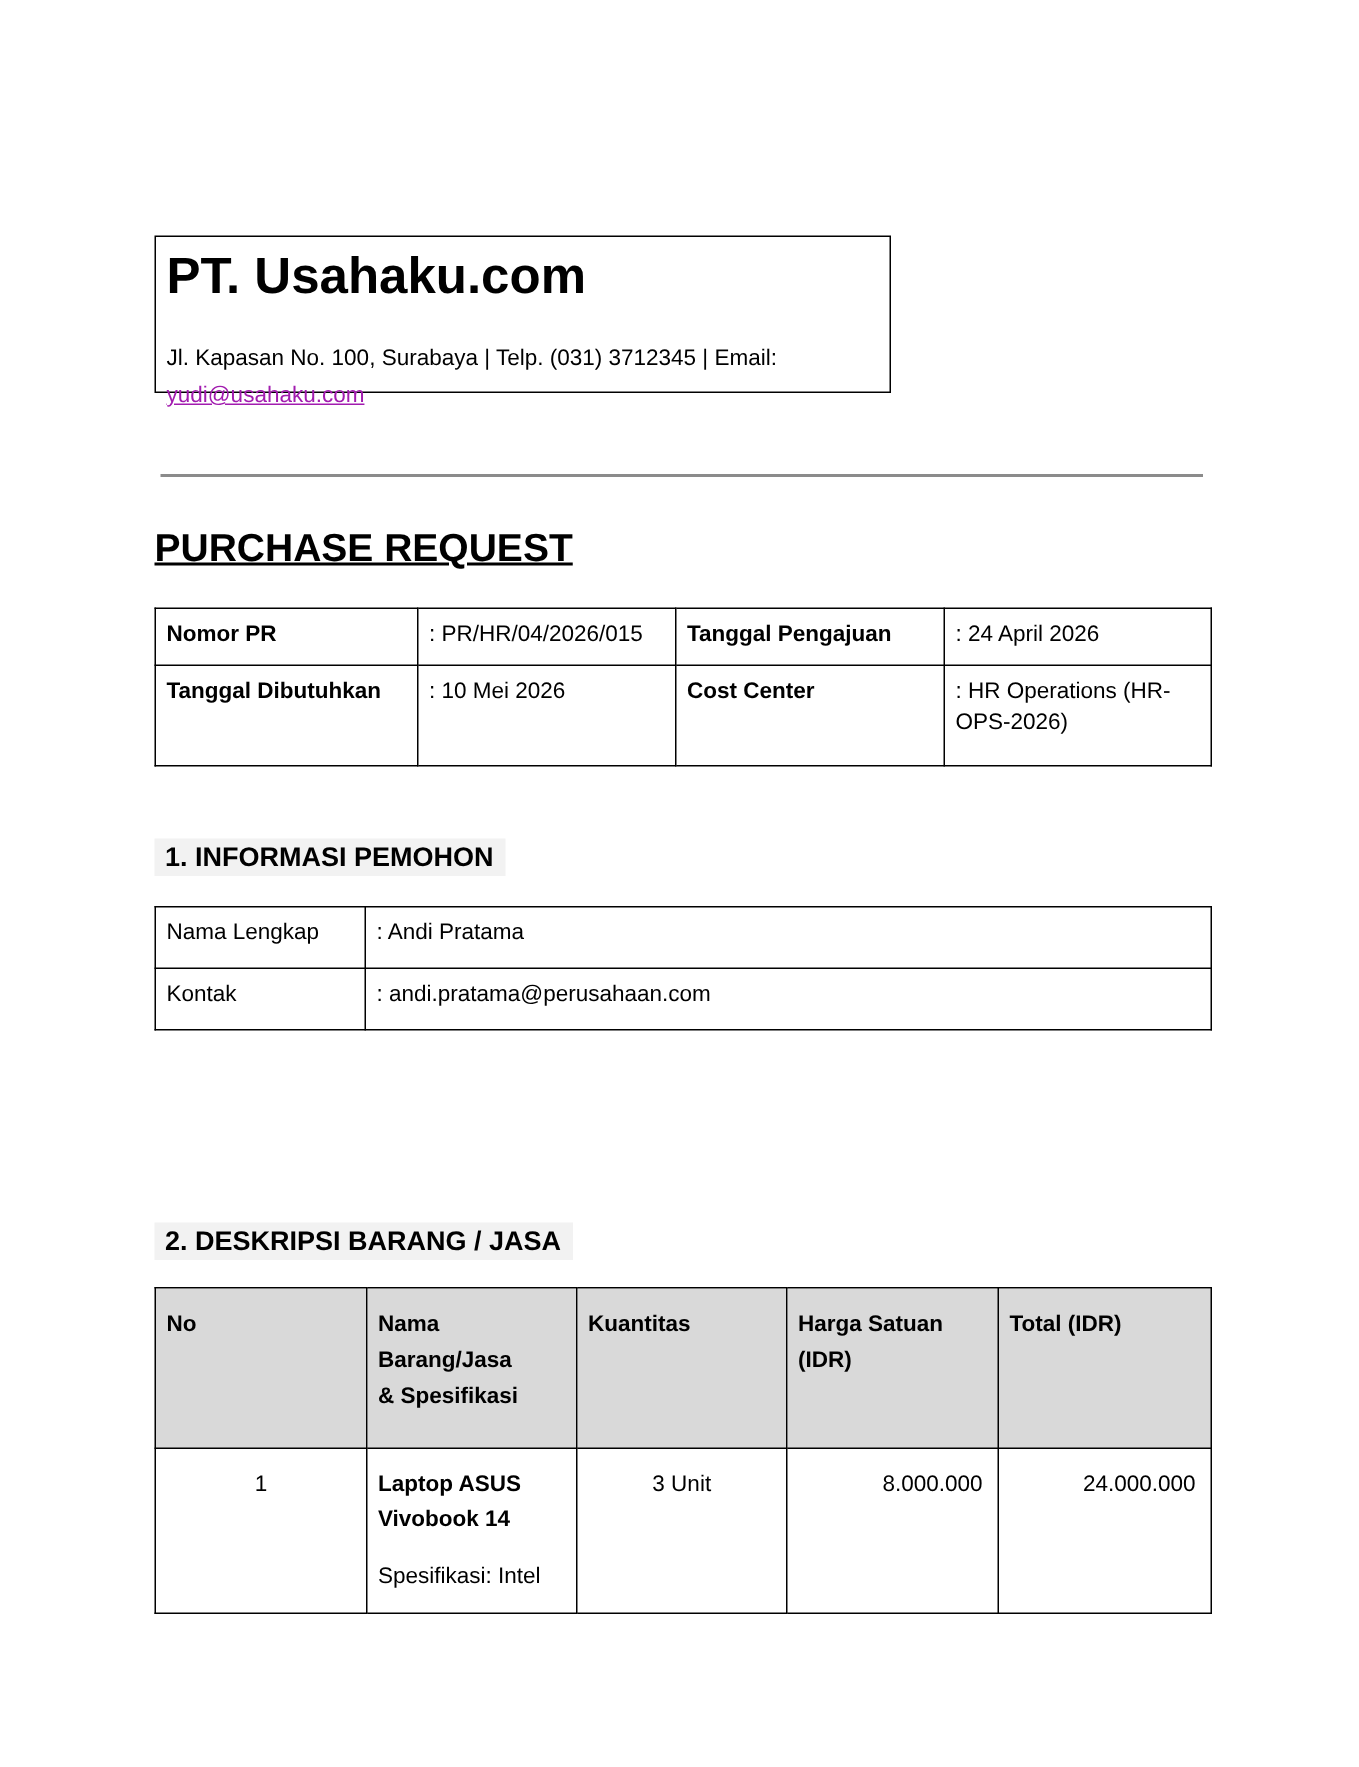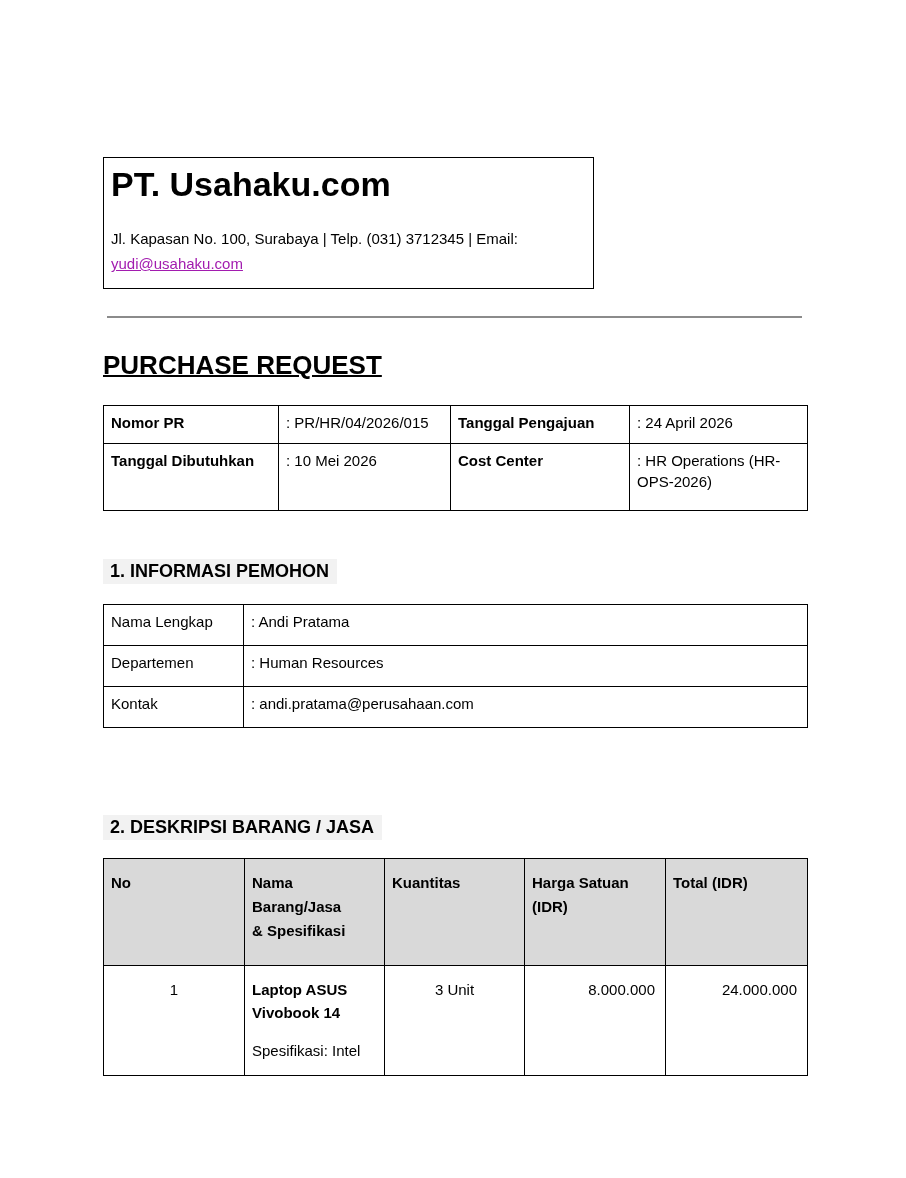--- a/index.html
+++ b/index.html
@@ -4,21 +4,21 @@
 <style>
   html, body { margin:0; padding:0; }
   body {
     width:906px; height:1178px; background:#ffffff; color:#000000;
     font-family:"Liberation Sans", sans-serif;
   }
   .page { position:relative; width:906px; height:1178px; background:#ffffff; overflow:hidden; }
 
   
   .header-box {
-    position:absolute; left:103px; top:157px; width:491px; height:132px;
+    position:absolute; left:103px; top:157px; width:491px; height:105px;
     border:1px solid #000; box-sizing:border-box; padding:2px 8px 0 7px;
   }
   .company-name { font-size:34px; font-weight:bold; line-height:40px; margin-top:4px; }
   .company-contact { margin:22px 0 0 0; font-size:15px; line-height:25px; }
   .company-link { color:#a21caf; text-decoration:underline; cursor:pointer; }
 
   
   .divider { position:absolute; left:107px; top:316px; width:695px; height:0; border-top:2px solid #8b8b8b; }
 
   
@@ -103,24 +103,20 @@
     <colgroup>
       <col style="width:140px">
         <col style="width:564px">
     </colgroup>
     <tbody>
       <tr style="height:41px">
         <td>Nama Lengkap</td>
         <td>: Andi Pratama</td>
       </tr>
       <tr style="height:41px">
-        <td>Departemen</td>
-        <td>: Human Resources</td>
-      </tr>
-      <tr style="height:41px">
         <td>Kontak</td>
         <td>: andi.pratama@perusahaan.com</td>
       </tr>
     </tbody>
   </table>
 
   <div class="section-heading" style="top:815px">2. DESKRIPSI BARANG / JASA</div>
 
   <table class="items-table">
     <colgroup>

